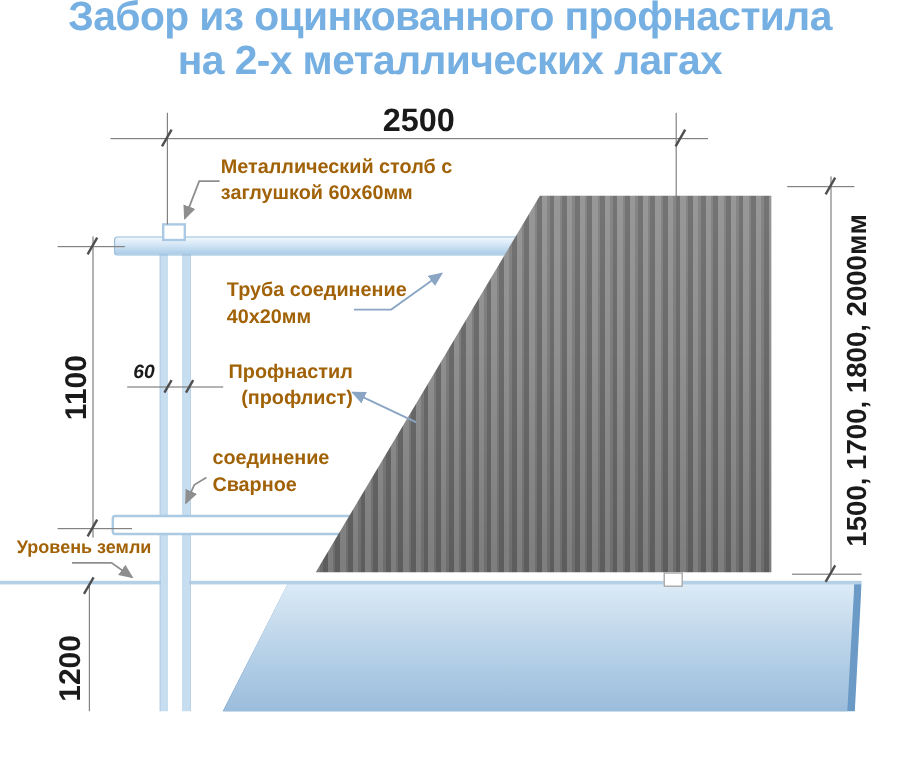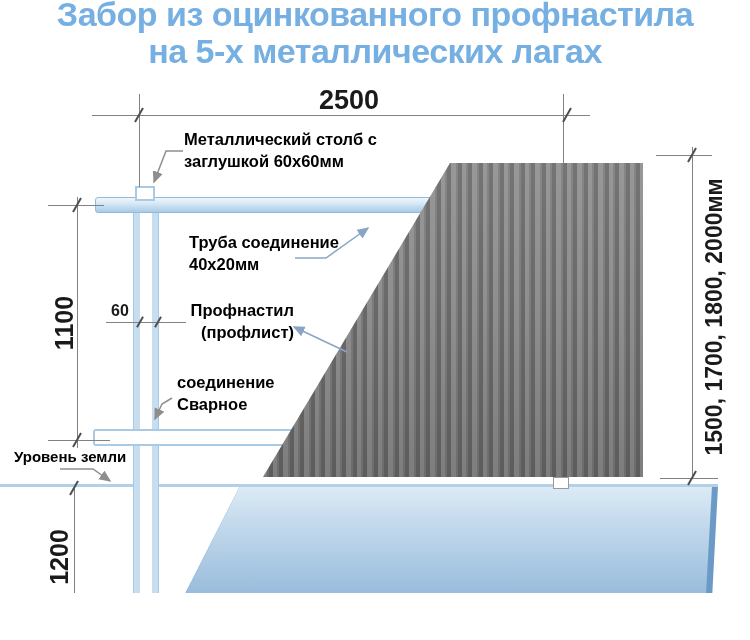--- a/index.html
+++ b/index.html
@@ -60,32 +60,32 @@
     position:absolute;left:553px;top:477px;width:14px;height:10px;
     background:#ffffff;border:1px solid #9a9a9a;
   }
   
   .dline{position:absolute;background:#828282;}
   .tick{position:absolute;width:16px;height:2px;background:#4f4f4f;transform:rotate(-60deg);}
   .tick.small{width:12px;}
   .dimtext{position:absolute;color:#1a1a1a;font-weight:bold;}
   .rot{transform:rotate(-90deg);text-align:center;}
   
-  .label{position:absolute;color:#000000;font-weight:bold;font-size:16.5px;line-height:22px;white-space:nowrap;}
+  .label{position:absolute;color:#a16207;font-weight:bold;font-size:16.5px;line-height:22px;white-space:nowrap;}
   .label span{display:block;}
   .svg-overlay{position:absolute;left:0;top:0;width:750px;height:640px;pointer-events:none;}
 </style>
 </head>
 <body>
 
 <div id="canvas">
 
   <div class="title">
     <span>Забор из оцинкованного профнастила</span>
-    <span>на 5-х металлических лагах</span>
+    <span>на 2-х металлических лагах</span>
   </div>
 
   <div class="ground-edge"></div>
   <div class="ground-fill"></div>
   <div class="ground-line"></div>
 
   <div class="post"></div>
   <div class="rail-bottom"></div>
   <div class="rail-top"></div>
   <div class="post-cap"></div>
@@ -109,21 +109,21 @@
 
   <div class="dline" style="left:74px;top:488px;width:1px;height:142px;"></div>
   <div class="dline" style="left:52px;top:630px;width:62px;height:1px;"></div>
   <div class="tick" style="left:66px;top:487px;"></div>
   <div class="tick" style="left:66px;top:629px;"></div>
   <div class="dimtext rot" style="left:3px;top:544px;width:110px;height:26px;font-size:25px;">1200</div>
 
   <div class="dline" style="left:106px;top:322px;width:80px;height:1px;"></div>
   <div class="tick small" style="left:134px;top:321px;"></div>
   <div class="tick small" style="left:152px;top:321px;"></div>
-  <div class="dimtext" style="left:102px;top:302px;width:36px;text-align:center;font-size:16px;">60</div>
+  <div class="dimtext" style="left:102px;top:302px;width:36px;text-align:center;font-size:16px;font-style:italic;">60</div>
 
   <div class="dline" style="left:692px;top:147px;width:1px;height:331px;"></div>
   <div class="dline" style="left:656px;top:155px;width:56px;height:1px;"></div>
   <div class="dline" style="left:660px;top:478px;width:58px;height:1px;"></div>
   <div class="tick" style="left:684px;top:154px;"></div>
   <div class="tick" style="left:684px;top:477px;"></div>
   <div class="dimtext rot" style="left:534px;top:304px;width:360px;height:26px;font-size:23px;">1500, 1700, 1800, 2000мм</div>
 
   <div class="label" style="left:184px;top:128px;">
     <span>Металлический столб с</span>

